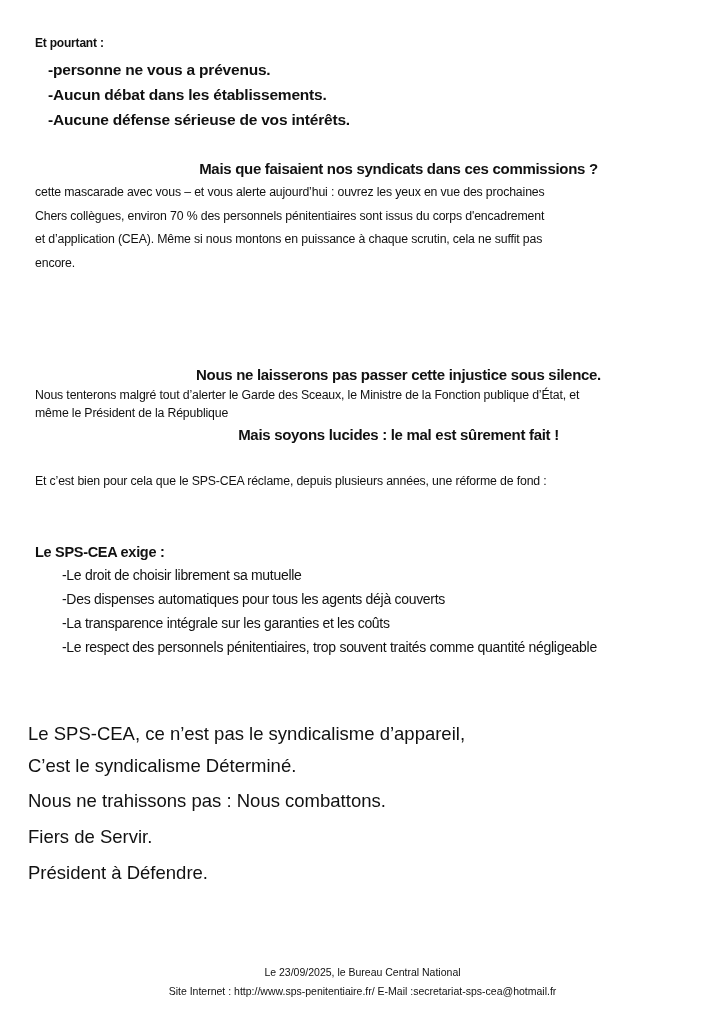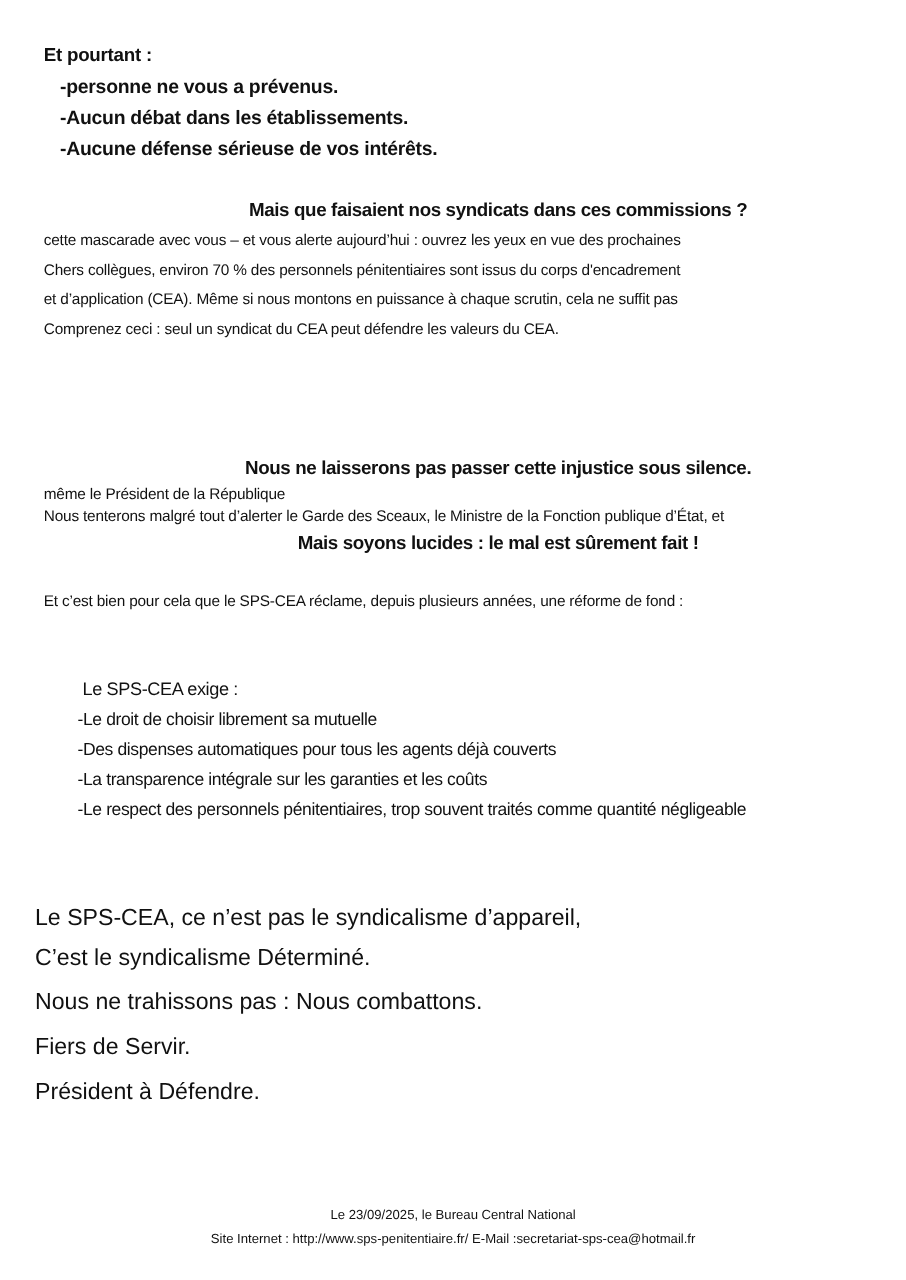--- a/index.html
+++ b/index.html
@@ -1,48 +1,48 @@
 <!DOCTYPE html>
 <html><head>
 <meta charset="utf-8">
 <style>
   html, body { margin: 0; padding: 0; background: #ffffff; }
   body { width: 725px; height: 1024px; position: relative; overflow: hidden;
          font-family: "Liberation Sans", "DejaVu Sans", sans-serif; color: #111; }
   .abs { position: absolute; white-space: nowrap; }
-  .h-intro { left: 35px; top: 36px; font-size: 15px; font-weight: bold; letter-spacing: -0.2px; }
+  .h-intro { left: 35px; top: 36px; font-size: 12px; font-weight: bold; letter-spacing: -0.2px; }
   .intro-item { left: 48px; font-size: 15.5px; font-weight: bold; letter-spacing: -0.2px; }
   .sec-title { left: 0; width: 725px; text-align: center; font-size: 15px; font-weight: bold; letter-spacing: -0.3px; margin-left: 36px; }
   .para { left: 35px; font-size: 12.3px; letter-spacing: -0.15px; line-height: 23.5px; }
   .para-tight { left: 35px; font-size: 12.3px; letter-spacing: -0.15px; line-height: 18px; }
-  .demand-title { left: 35px; top: 544px; font-size: 14.5px; font-weight: normal; letter-spacing: -0.3px; margin-left: 31px; }
+  .demand-title { left: 35px; top: 544px; font-size: 14.5px; font-weight: bold; letter-spacing: -0.3px; }
   .demand-item { left: 62px; font-size: 14px; font-weight: normal; letter-spacing: -0.3px; }
   .closing { left: 0; width: 725px; text-align: left; font-size: 18.5px; margin-left: 28px; }
   .footer { left: 0; width: 725px; text-align: center; font-size: 10.5px; }
 </style>
 </head>
 <body>
 
 <div class="abs h-intro">Et pourtant :</div>
 <div class="abs intro-item" style="top:61px">-personne ne vous a prévenus.</div>
 <div class="abs intro-item" style="top:86px">-Aucun débat dans les établissements.</div>
 <div class="abs intro-item" style="top:111px">-Aucune défense sérieuse de vos intérêts.</div>
 
 <div class="abs sec-title" style="top:160px">Mais que faisaient nos syndicats dans ces commissions ?</div>
 <div class="abs para" style="top:181px">
   <div>cette mascarade avec vous – et vous alerte aujourd’hui : ouvrez les yeux en vue des prochaines</div>
   <div>Chers collègues, environ 70 % des personnels pénitentiaires sont issus du corps d'encadrement</div>
   <div>et d’application (CEA). Même si nous montons en puissance à chaque scrutin, cela ne suffit pas</div>
-  <div>Comprenez ceci : seul un syndicat du CEA peut défendre les valeurs du CEA.</div>
+  <div>encore.</div>
 </div>
 
 <div class="abs sec-title" style="top:366px">Nous ne laisserons pas passer cette injustice sous silence.</div>
 <div class="abs para-tight" style="top:386px">
+  <div>Nous tenterons malgré tout d’alerter le Garde des Sceaux, le Ministre de la Fonction publique d’État, et</div>
   <div>même le Président de la République</div>
-  <div>Nous tenterons malgré tout d’alerter le Garde des Sceaux, le Ministre de la Fonction publique d’État, et</div>
 </div>
 
 <div class="abs sec-title" style="top:426px">Mais soyons lucides : le mal est sûrement fait !</div>
 <div class="abs para" style="top:470px">
   <div>Et c’est bien pour cela que le SPS-CEA réclame, depuis plusieurs années, une réforme de fond :</div>
 </div>
 
 <div class="abs demand-title">Le SPS-CEA exige :</div>
 <div class="abs demand-item" style="top:567px">-Le droit de choisir librement sa mutuelle</div>
 <div class="abs demand-item" style="top:591px">-Des dispenses automatiques pour tous les agents déjà couverts</div>

